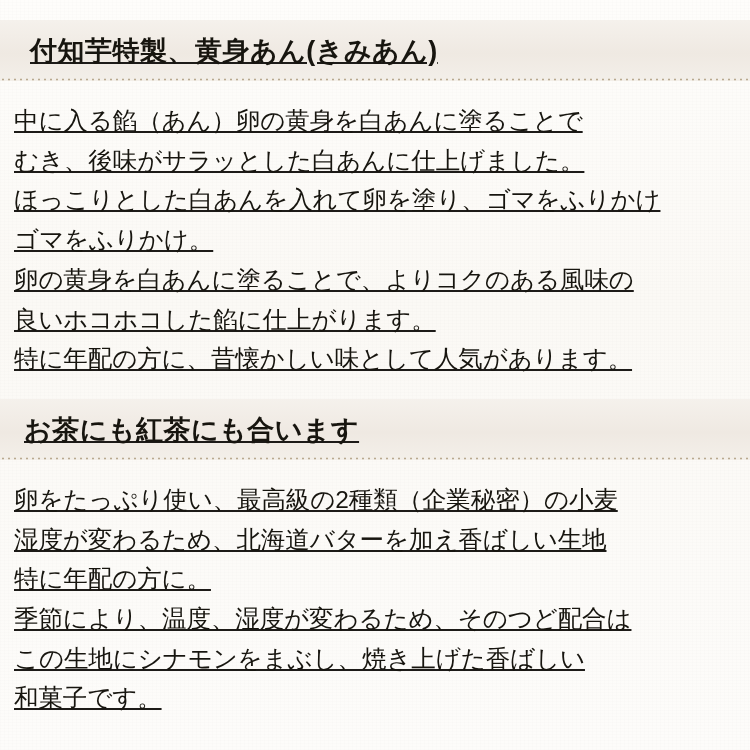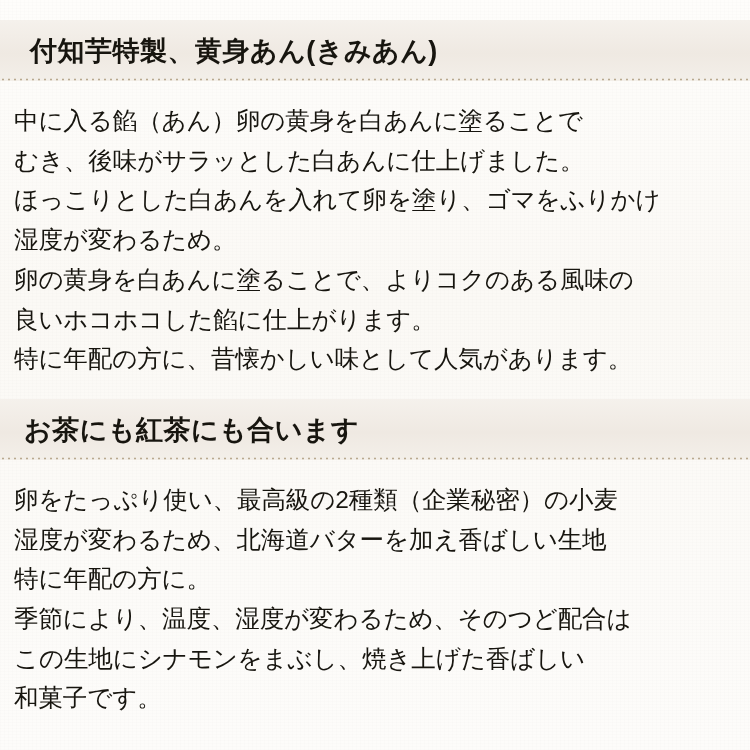--- a/index.html
+++ b/index.html
@@ -14,20 +14,21 @@
     color: #1d1b18;
     overflow: hidden;
   }
   .page {
     position: relative;
     width: 750px;
     height: 750px;
     box-sizing: border-box;
     background:
       linear-gradient(180deg, #fefdfb 0%, #fbf9f5 40%, #fdfcfa 100%);
+    text-decoration: underline;
   }
   
   .page::before {
     content: "";
     position: absolute;
     inset: 0;
     pointer-events: none;
     background-image:
       repeating-linear-gradient(0deg, rgba(0,0,0,0.012) 0px, rgba(0,0,0,0.012) 1px, rgba(255,255,255,0) 1px, rgba(255,255,255,0) 3px),
       repeating-linear-gradient(90deg, rgba(0,0,0,0.010) 0px, rgba(0,0,0,0.010) 1px, rgba(255,255,255,0) 1px, rgba(255,255,255,0) 4px);
@@ -93,21 +94,21 @@
     <div class="spacer-1"></div>
 
     <div class="section">
       <div class="heading-band">
         <div class="heading-text first">付知芋特製、黄身あん(きみあん)</div>
       </div>
       <div class="body-block">
         <div class="body-line">中に入る餡（あん）卵の黄身を白あんに塗ることで</div>
         <div class="body-line">むき、後味がサラッとした白あんに仕上げました。</div>
         <div class="body-line">ほっこりとした白あんを入れて卵を塗り、ゴマをふりかけ</div>
-        <div class="body-line">湿度が変わるため。</div>
+        <div class="body-line">ゴマをふりかけ。</div>
         <div class="body-line">卵の黄身を白あんに塗ることで、よりコクのある風味の</div>
         <div class="body-line">良いホコホコした餡に仕上がります。</div>
         <div class="body-line">特に年配の方に、昔懐かしい味として人気があります。</div>
       </div>
     </div>
 
     <div class="spacer-2"></div>
 
     <div class="section">
       <div class="heading-band">

